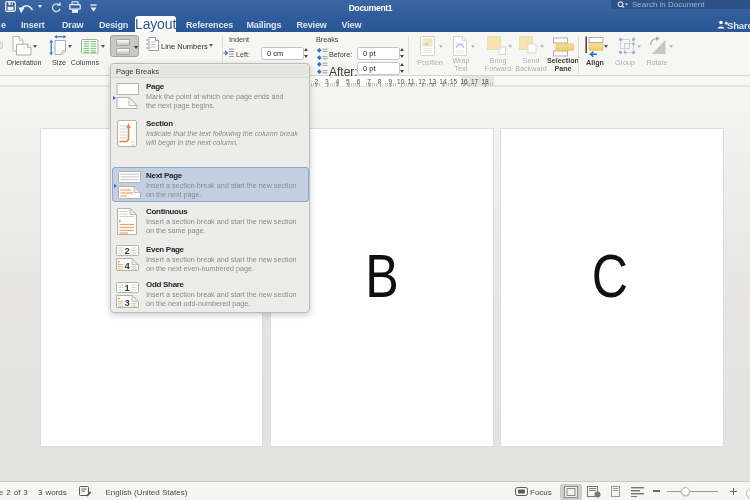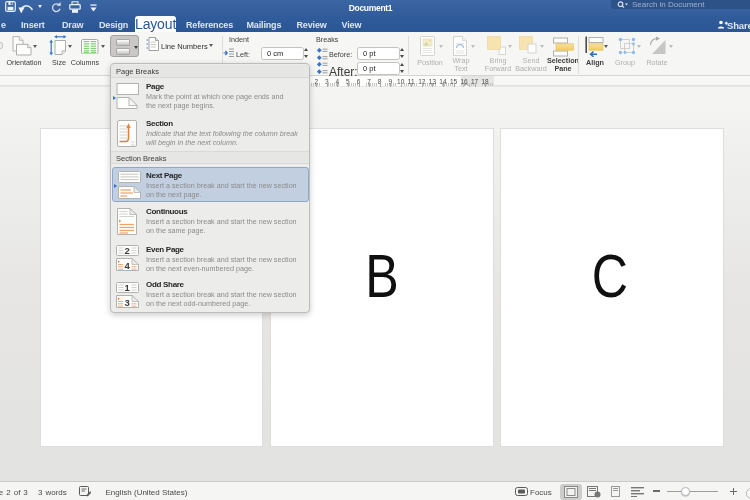--- a/index.html
+++ b/index.html
@@ -466,21 +466,20 @@
       <line x1="2.5" y1="18" x2="10" y2="18"></line>
       <line x1="14" y1="22" x2="17.5" y2="22"></line>
         <line x1="14" y1="25" x2="17.5" y2="25"></line>
     </g>
     <path d="M2.5 21.5 L8.5 21.5 C11 21.5 11.5 20.3 11.5 18 L11.5 7.5" fill="none" stroke="#dd8040" stroke-width="1.5"></path>
     <path d="M11.5 3.2 L13.7 8 L9.3 8 Z" fill="#e08343"></path>
   </svg>
   <div class="mtitle" style="top:54.5px;">Section</div>
   <div class="mdesc" style="top:64.5px;font-style:italic;">Indicate that the text following the column break<br>will begin in the next column.</div>
 
-  <div class="mhead" style="top:87px;">Section Breaks</div>
 
   <div class="abs" style="left:0.5px;top:102.5px;width:197px;height:35px;background:#c2cfe1;border:1px solid #8fa8c6;border-radius:3px;"></div>
   <svg class="abs" style="left:7px;top:106.5px" width="24" height="28" viewBox="0 0 24 28">
     <rect x="0.5" y="0.5" width="22" height="11" rx="1" fill="#fdfdfc" stroke="#b2b2b0"></rect>
     <g stroke="#c6c6c4" stroke-width="1">
       <line x1="2.5" y1="3.2" x2="20.5" y2="3.2"></line>
         <line x1="2.5" y1="5.9" x2="20.5" y2="5.9"></line>
       <line x1="2.5" y1="8.6" x2="20.5" y2="8.6"></line>
     </g>
     <path d="M0.5 15.5 L16 15.5 L22.5 21.5 L22.5 27.5 L0.5 27.5 Z" fill="#fdfdfc" stroke="#b2b2b0"></path>

